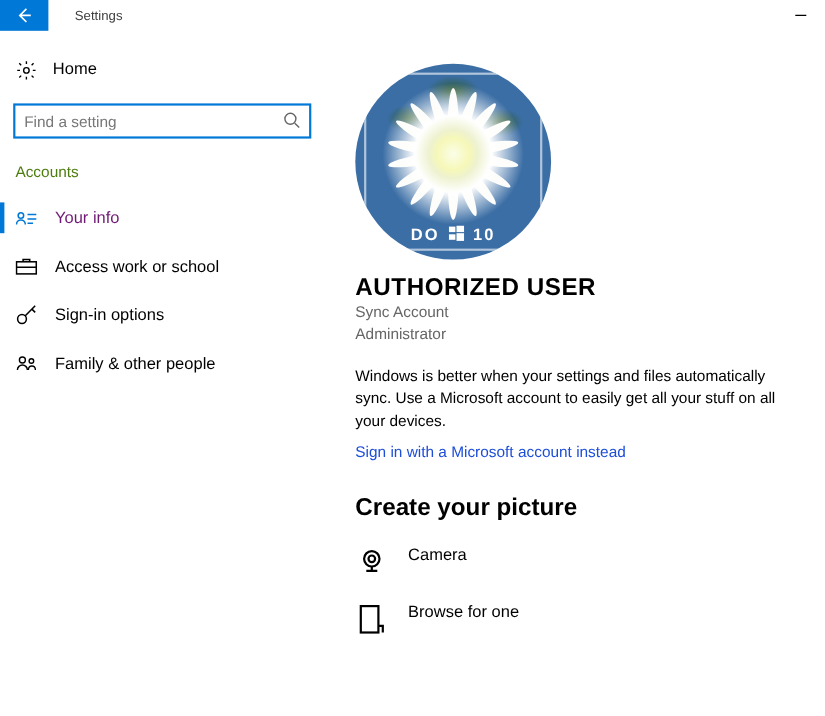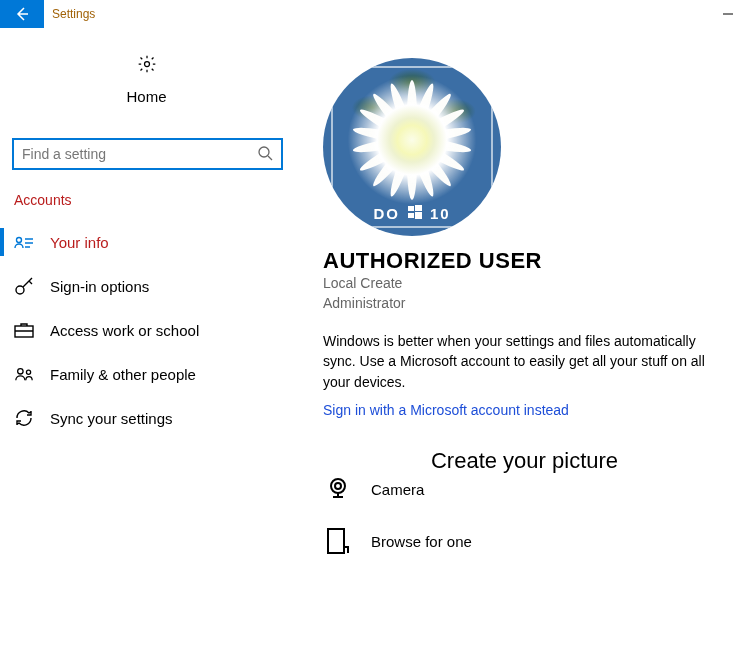--- a/index.html
+++ b/index.html
@@ -24,23 +24,23 @@
       width: 44px;
       height: 28px;
       background: #0078d7;
       display: flex;
       align-items: center;
       justify-content: center;
       cursor: pointer;
     }
     .back-btn svg { stroke: #fff; }
     .title {
-      padding-left: 8px;
+      padding-left: 24px;
       font-size: 12px;
-      color: #a16207;
+      color: #404040;
     }
     .minimize {
       margin-left: auto;
       width: 44px;
       height: 28px;
       display: flex;
       align-items: center;
       justify-content: center;
       cursor: pointer;
     }
@@ -51,26 +51,25 @@
     }
 
     
     .sidebar {
       width: 295px;
       padding-top: 20px;
       flex-shrink: 0;
     }
     .home-row {
       display: flex;
-      align-items: center;
+      align-items: flex-start;
       padding: 6px 16px 6px 14px;
-      margin-bottom: 27px;
+      margin-bottom: 14px;
       cursor: pointer;
       gap: 14px;
-      flex-direction: column;
     }
     .home-row .icon { width: 20px; height: 20px; display:flex; align-items:center; justify-content:center;}
     .home-row .label { font-size: 15px; }
 
     .search-wrap {
       margin: 0 12px 18px 12px;
       border-radius: 11px;
     }
     .search-box {
       width: 100%;
@@ -86,38 +85,38 @@
       border: none;
       outline: none;
       font-size: 14px;
       font-family: inherit;
       color: #000;
     }
     .search-input::placeholder { color: #777; }
     .search-icon { color: #555; }
 
     .section-label {
-      color: #b91c1c;
+      color: #4d7c0f;
       font-size: 14px;
       padding: 4px 14px 12px 14px;
     }
 
     .nav-item {
       display: flex;
       align-items: center;
       height: 44px;
       padding: 0 14px;
       gap: 16px;
       cursor: pointer;
       position: relative;
     }
     .nav-item .icon { width: 20px; height: 20px; display:flex; align-items:center; justify-content:center; color:#000;}
     .nav-item .label { font-size: 15px; }
     .nav-item.active {
-      color: #b91c1c;
+      color: #701a75;
     }
     .nav-item.active .icon { color: #0078d7; }
     .nav-item.active::before {
       content: '';
       position: absolute;
       left: 0; top: 8px; bottom: 8px;
       width: 4px;
       background: #0078d7;
     }
 
@@ -204,26 +203,25 @@
       color: #1d4ed8;
       font-size: 14px;
       text-decoration: none;
       cursor: pointer;
       display: inline-block;
       margin-bottom: 30px;
     }
 
     .create-heading {
       font-size: 22px;
-      font-weight: 400;
-      text-align: center;
+      font-weight: 700;
+      margin-bottom: 22px;
     }
     .pic-option {
       display: flex;
-      align-items: center;
       gap: 18px;
       margin-bottom: 22px;
       cursor: pointer;
     }
     .pic-option .icon {
       width: 30px; height: 30px;
       display: flex; align-items: center; justify-content: center;
     }
     .pic-option .label { font-size: 15px; }
   </style>
@@ -277,59 +275,50 @@
             <path d="M1 13c0-2.5 2-4 4-4s4 1.5 4 4"></path>
           <path d="M11 4h8M11 8h8M11 12h5"></path>
         </svg>
       </span>
       <span class="label">Your info</span>
     </div>
 
 
     <div class="nav-item">
       <span class="icon">
+        <svg width="20" height="16" viewBox="0 0 20 16" fill="none" stroke="#000" stroke-width="1.4">
+          <rect x="1" y="4" width="18" height="11"></rect>
+            <path d="M7 4V2h6v2M1 9h18"></path>
+        </svg>
+      </span>
+      <span class="label">Access work or school</span>
+    </div>
+
+    <div class="nav-item">
+      <span class="icon">
         <svg width="20" height="20" viewBox="0 0 20 20" fill="none" stroke="#000" stroke-width="1.4">
           <circle cx="6" cy="14" r="4"></circle>
             <path d="M9 11L18 2M15 5l3 3"></path>
         </svg>
       </span>
       <span class="label">Sign-in options</span>
-    </div>
-
-    <div class="nav-item">
-      <span class="icon">
-        <svg width="20" height="16" viewBox="0 0 20 16" fill="none" stroke="#000" stroke-width="1.4">
-          <rect x="1" y="4" width="18" height="11"></rect>
-            <path d="M7 4V2h6v2M1 9h18"></path>
-        </svg>
-      </span>
-      <span class="label">Access work or school</span>
     </div>
 
     <div class="nav-item">
       <span class="icon">
         <svg width="22" height="16" viewBox="0 0 22 16" fill="none" stroke="#000" stroke-width="1.4">
           <circle cx="7" cy="5" r="3"></circle>
             <path d="M2 15c0-3 2.5-5 5-5s5 2 5 5"></path>
           <circle cx="16" cy="6" r="2.3"></circle>
             <path d="M13 15c0-2.5 1.5-4 3.5-4s3.5 1.5 3.5 4"></path>
         </svg>
       </span>
       <span class="label">Family &amp; other people</span>
     </div>
 
-    <div class="nav-item">
-      <span class="icon">
-        <svg width="20" height="20" viewBox="0 0 20 20" fill="none" stroke="#000" stroke-width="1.4">
-          <path d="M3 10a7 7 0 0 1 12-5l2-1M17 10a7 7 0 0 1-12 5l-2 1"></path>
-          <path d="M17 3v4h-4M3 17v-4h4"></path>
-        </svg>
-      </span>
-      <span class="label">Sync your settings</span>
-    </div>
   </div>
 
   <div class="main">
     <div class="avatar">
       <div class="leaves"></div>
       <div class="frame"></div>
       <div class="petals">
         <span style="transform:rotate(0deg)"></span>
           <span style="transform:rotate(20deg)"></span>
           <span style="transform:rotate(40deg)"></span>
@@ -356,21 +345,21 @@
             <rect x="0" y="1" width="6" height="5"></rect>
             <rect x="7" y="0" width="7" height="6"></rect>
             <rect x="0" y="8" width="6" height="5"></rect>
             <rect x="7" y="7" width="7" height="7"></rect>
           </svg>
         <span>10</span>
       </div>
     </div>
 
     <div class="username">AUTHORIZED USER</div>
-    <div class="account-type">Local Create</div>
+    <div class="account-type">Sync Account</div>
     <div class="account-role">Administrator</div>
 
     <div class="sync-text">Windows is better when your settings and files automatically sync. Use a Microsoft account to easily get all your stuff on all your devices.</div>
     <a class="ms-link">Sign in with a Microsoft account instead</a>
 
     <div class="create-heading">Create your picture</div>
 
     <div class="pic-option">
       <span class="icon">
         <svg width="28" height="28" viewBox="0 0 28 28" fill="none" stroke="#000" stroke-width="2">

